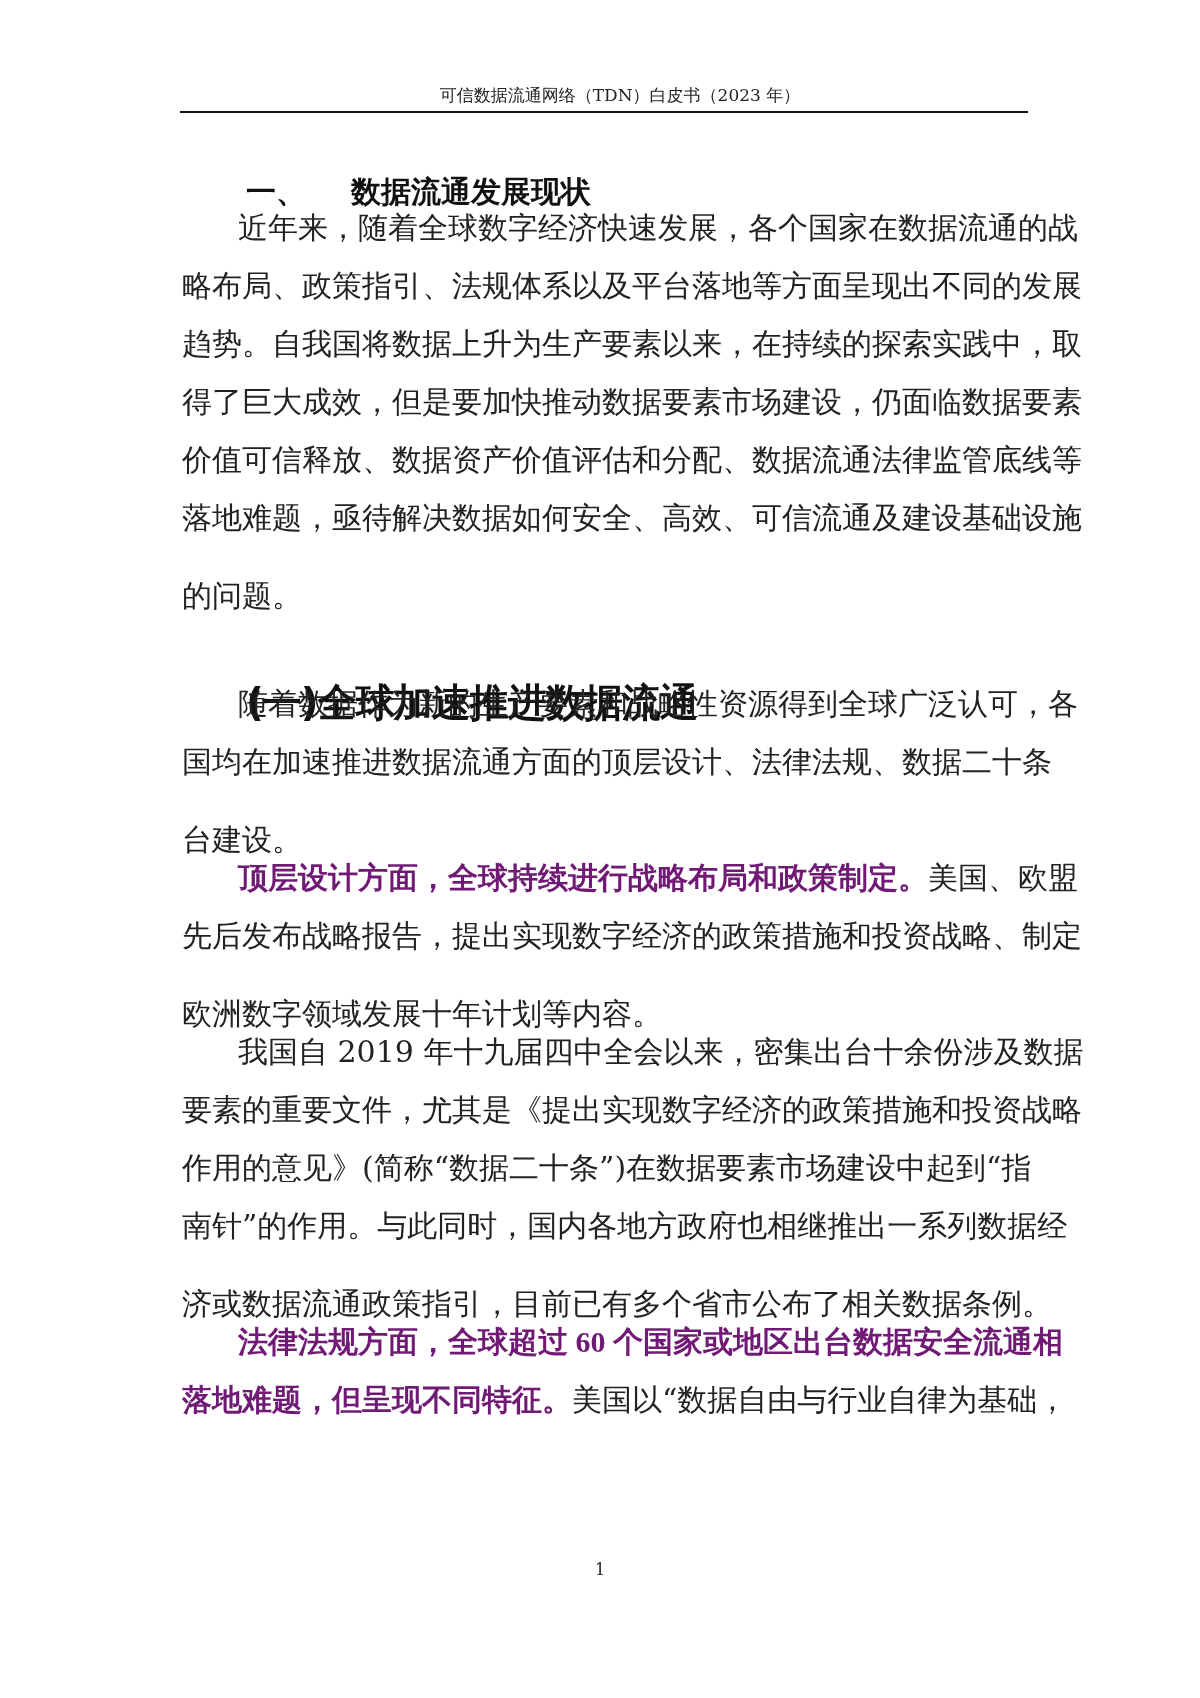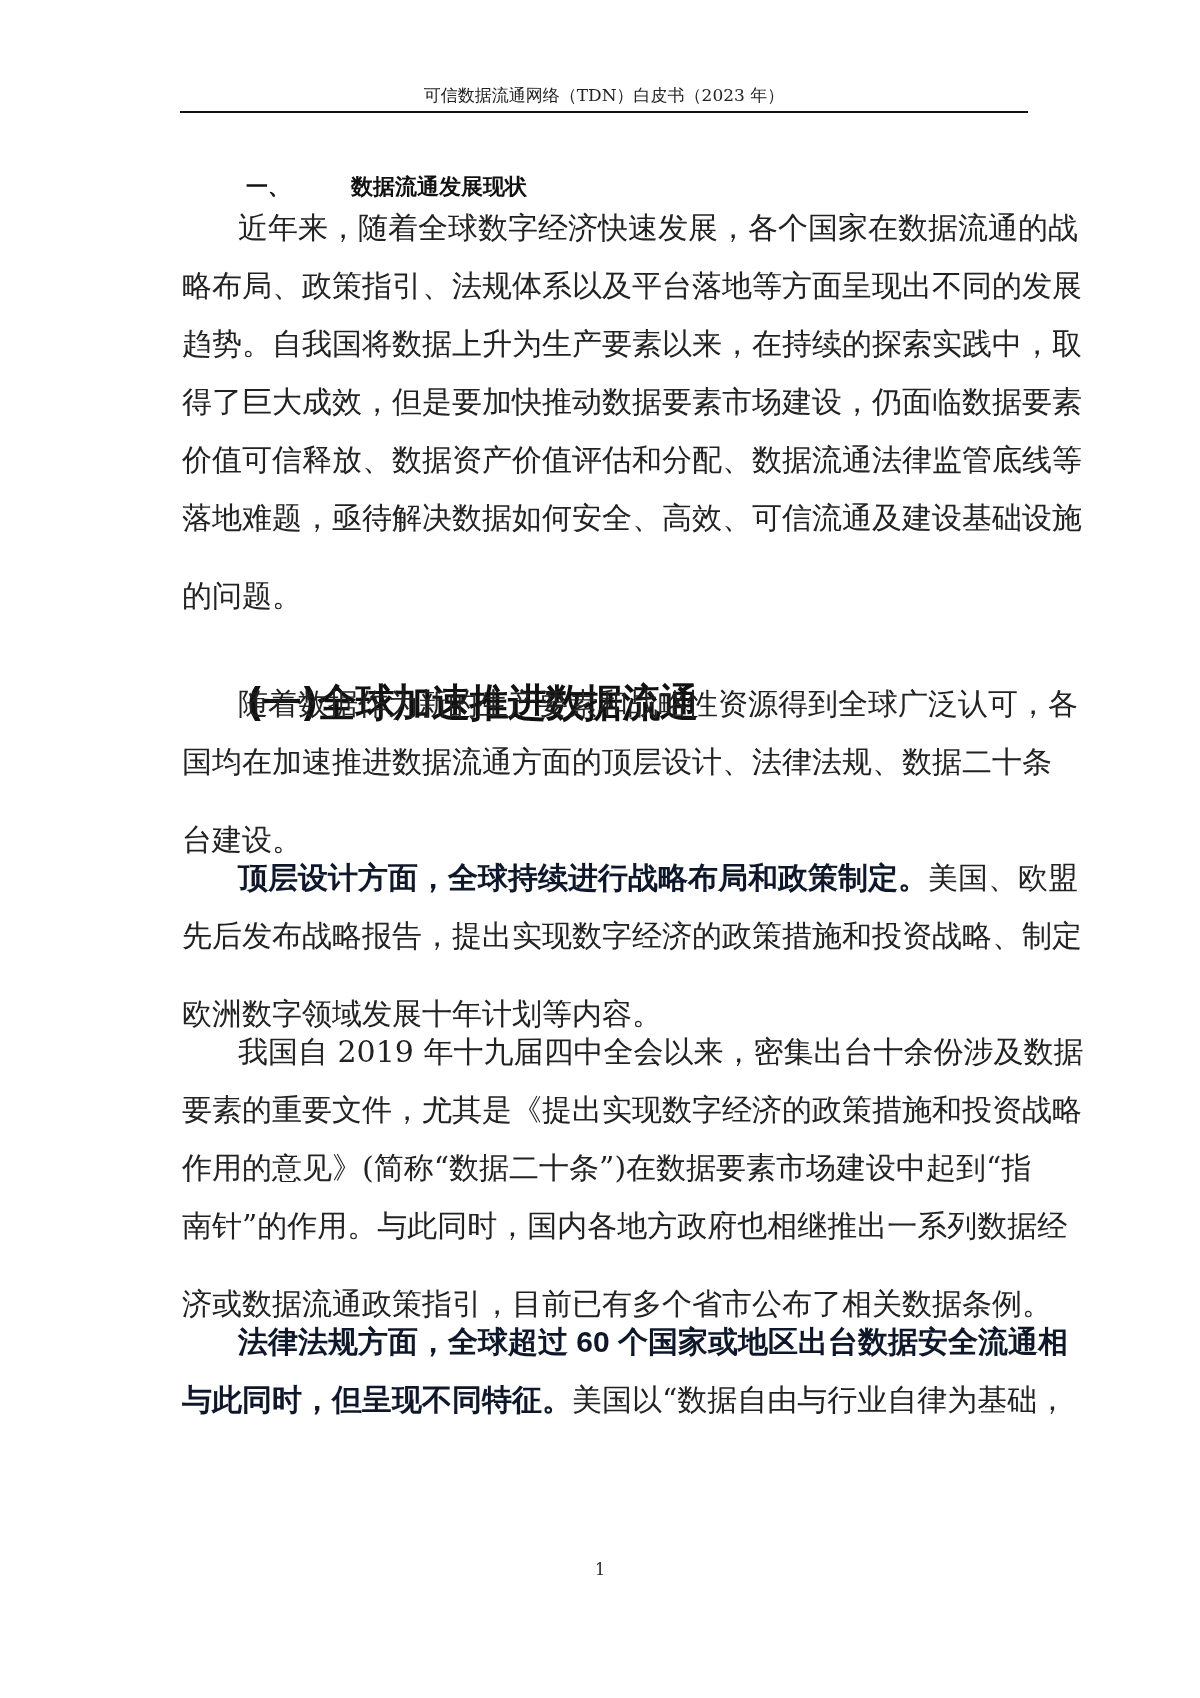--- a/index.html
+++ b/index.html
@@ -5,54 +5,54 @@
     html, body { margin: 0; padding: 0; }
     body {
       width: 1200px; height: 1698px;
       background: #ffffff;
       position: relative;
       overflow: hidden;
       font-family: "DejaVu Serif", "Liberation Serif", serif;
       color: #1a1a1a;
     }
     .page-header {
-      position: absolute; left: 180px; width: 848px; top: 84px;
+      position: absolute; left: 196px; width: 848px; top: 84px;
       text-align: center;
       font-size: 17px; color: #222;
       font-family: "DejaVu Serif", "Liberation Serif", serif;
     }
     .header-rule {
       position: absolute; left: 180px; width: 848px; top: 111px;
       height: 0; border-top: 2px solid #111;
     }
     .h1 {
       position: absolute; left: 246px; top: 172px;
       font-family: "DejaVu Sans", "Liberation Sans", sans-serif;
-      font-weight: bold; font-size: 22px; color: #111;
+      font-weight: bold; font-size: 30px; color: #111;
       white-space: nowrap;
     }
     .h1 .num { display: inline-block; width: 105px; }
     .h2 {
       position: absolute; left: 246px; top: 676px;
       font-family: "DejaVu Sans", "Liberation Sans", sans-serif;
       font-weight: bold; font-size: 39px; color: #111;
       white-space: nowrap; letter-spacing: -1px;
     }
     .line {
       position: absolute; left: 182px; width: 838px;
       font-size: 30px; line-height: 30px; height: 30px;
       white-space: nowrap;
       text-align: justify; text-align-last: justify;
       color: #222;
     }
     .line.indent { left: 238px; width: 782px; }
     .line.short { text-align-last: left; margin-top: 20px; }
     .b {
-      font-family: Liberation Sans, sans-serif;
-      font-weight: bold; color: #0f172a;
+      font-family: Liberation Serif, serif;
+      font-weight: bold; color: #701a75;
     }
     .page-number {
       position: absolute; left: 0; width: 1200px; top: 1560px;
       text-align: center; font-size: 16px; color: #222;
     }
   </style>
 </head>
 <body>
 
 <div class="page-header">可信数据流通网络（TDN）白皮书（2023 年）</div>
@@ -83,16 +83,16 @@
 <div class="line short" style="top:979px">欧洲数字领域发展十年计划等内容。</div>
 
 <div class="line indent" style="top:1037px">我国自 2019 年十九届四中全会以来，密集出台十余份涉及数据</div>
 <div class="line" style="top:1095px">要素的重要文件，尤其是《提出实现数字经济的政策措施和投资战略</div>
 <div class="line" style="top:1153px">作用的意见》(简称“数据二十条”)在数据要素市场建设中起到“指</div>
 <div class="line" style="top:1211px">南针”的作用。与此同时，国内各地方政府也相继推出一系列数据经</div>
 <div class="line short" style="top:1269px">济或数据流通政策指引，目前已有多个省市公布了相关数据条例。</div>
 
 <div class="line indent b" style="top:1327px">法律法规方面，全球超过 60 个国家或地区出台数据安全流通相</div>
 <div class="line" style="top:1385px">
-  <span class="b">与此同时，但呈现不同特征。</span><span>美国以“数据自由与行业自律为基础，</span>
+  <span class="b">落地难题，但呈现不同特征。</span><span>美国以“数据自由与行业自律为基础，</span>
 </div>
 
 <div class="page-number">1</div>
 
 </body></html>

